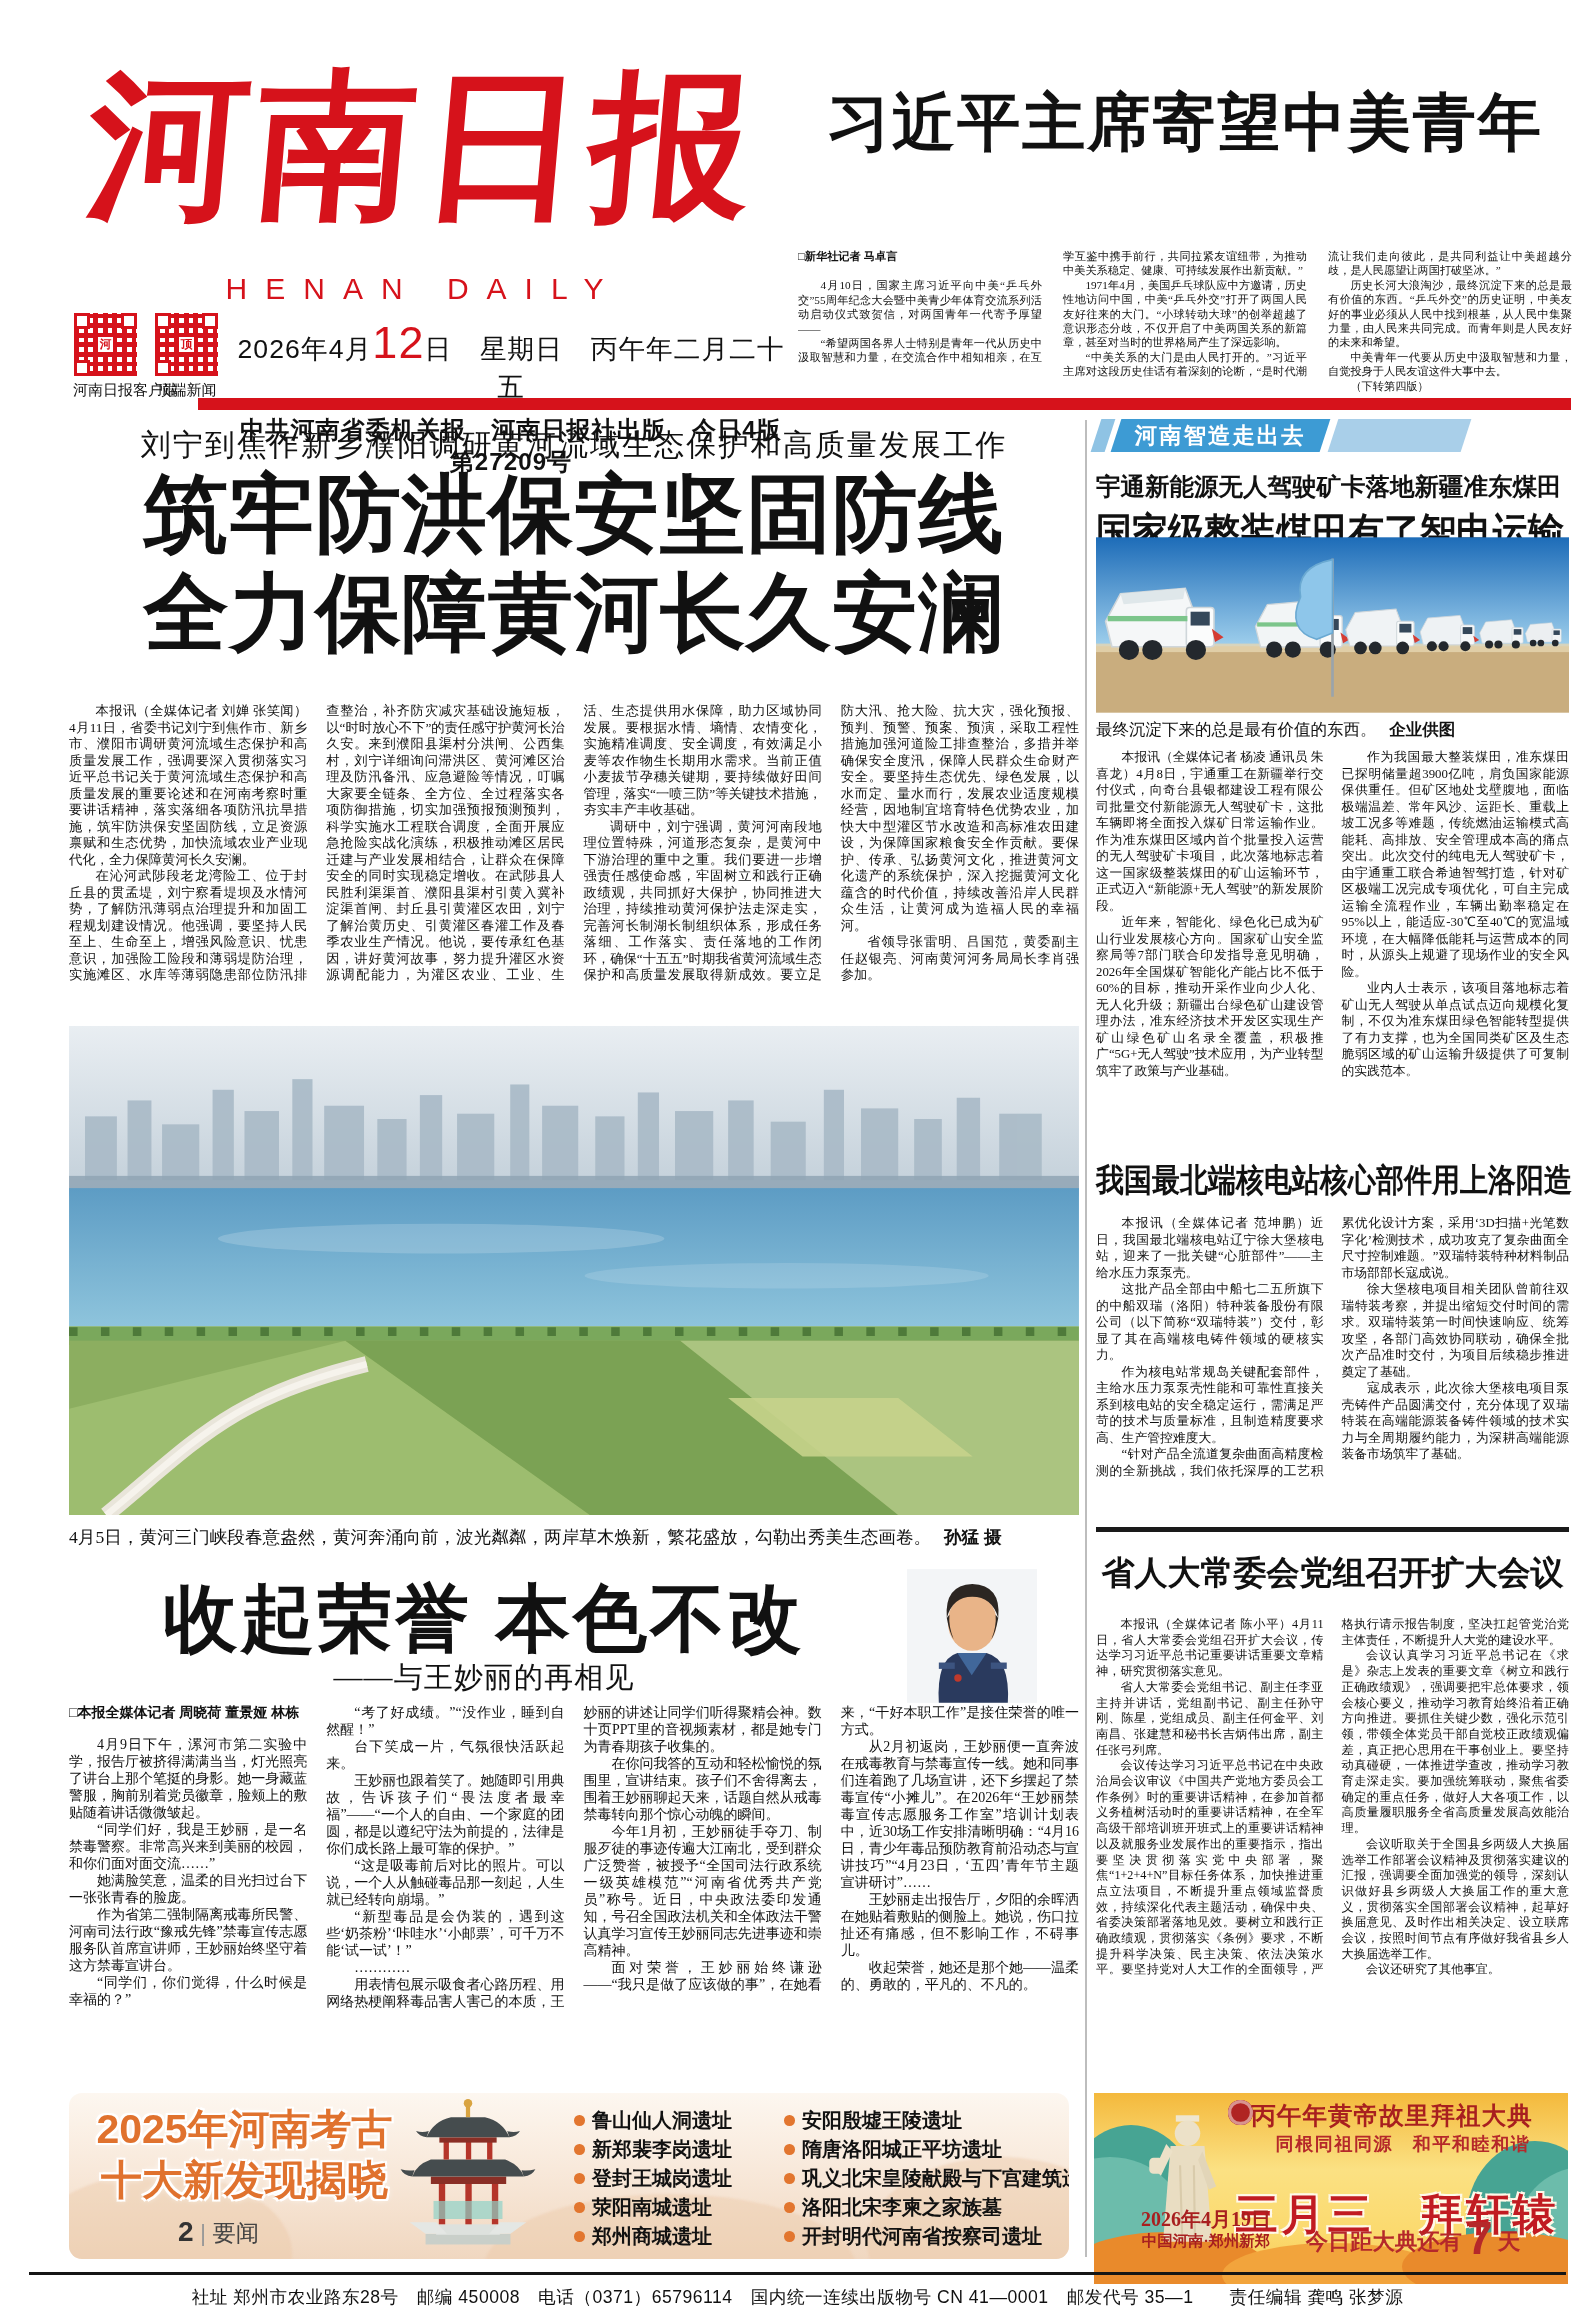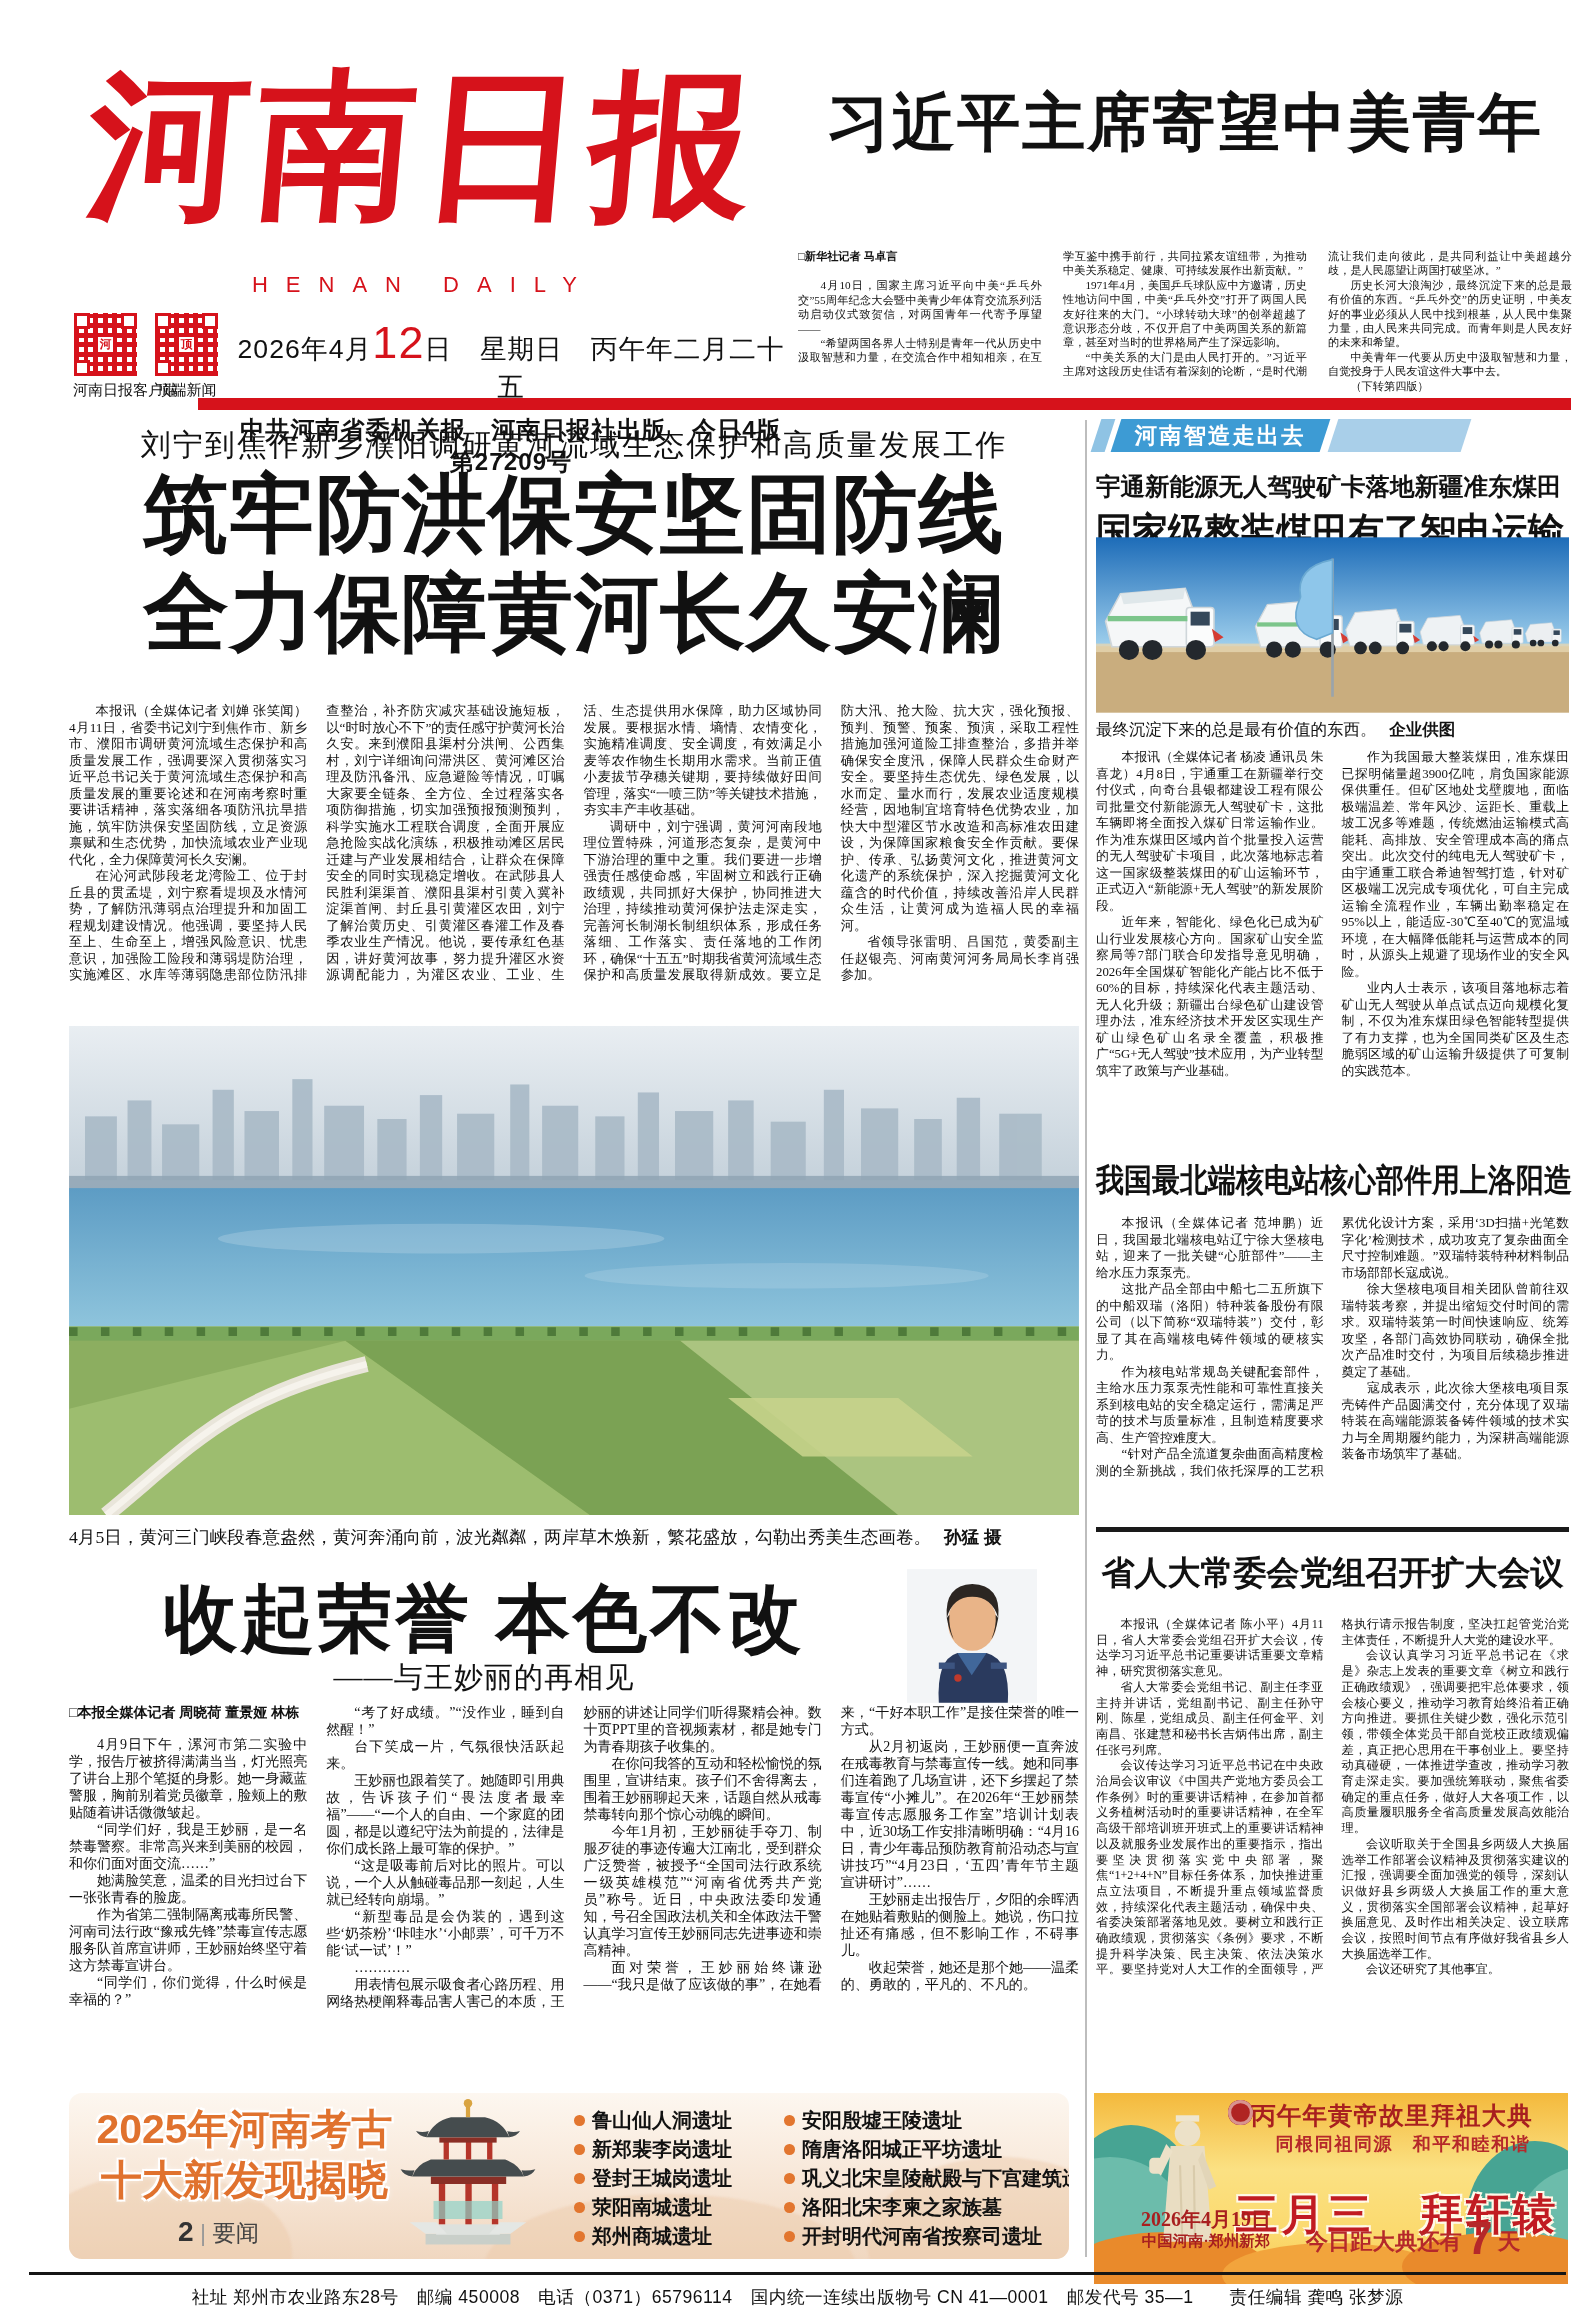--- a/index.html
+++ b/index.html
@@ -6,21 +6,21 @@
   #page{position:relative;width:1595px;height:2307px;background:#fff;color:#111;
         font-family:"Liberation Serif",serif;overflow:hidden;}
   #page *{box-sizing:border-box;}
   .abs{position:absolute;}
   .sans{font-family:"Liberation Sans",sans-serif;}
   
   #logo{left:59px;top:28px;width:729px;text-align:center;font-size:160px;line-height:234px;
         font-weight:900;color:#d6121b;font-family:"DejaVu Serif",serif;letter-spacing:7.4px;
         transform:skewX(-5deg);}
   #logo-en{left:59px;top:272px;width:729px;text-align:center;color:#d6121b;
-           font-size:22px;letter-spacing:18px;font-family:"Liberation Sans",sans-serif;}
+           font-size:30px;letter-spacing:18px;font-family:"Liberation Sans",sans-serif;}
   #qr-wrap{left:73px;top:313px;display:flex;gap:16px;}
   .qr-box{width:65px;text-align:center;}
   .qr{position:relative;width:63px;height:63px;margin:0 auto;
       background-image:repeating-linear-gradient(0deg,#d6121b 0 4.8px,transparent 4.8px 9.6px),
                        repeating-linear-gradient(90deg,#d6121b 0 4.8px,#fff 4.8px 9.6px);}
   .qr .c{position:absolute;width:16px;height:16px;border:3.7px solid #d6121b;background:#fff;}
   .qr .c1{left:0;top:0}.qr .c2{right:0;top:0}.qr .c3{left:0;bottom:0}
   .qr .mid{position:absolute;left:22px;top:22px;width:19px;height:19px;background:#fff;
            border:2.1px solid #d6121b;color:#d6121b;font-size:11.7px;line-height:15px;font-weight:bold;}
   .qr-label{font-size:15px;margin-top:5.3px;white-space:nowrap;}
@@ -361,21 +361,21 @@
         <line x1="445" y1="40" x2="445" y2="300" stroke="#9aa4ab" stroke-width="5"></line>
         <path d="M445,42 q-70,14 -60,70 q-28,62 30,80 L445,180 Z" fill="#8ec6ea" stroke="#6aa9d2" stroke-width="3"></path>
       </g>
     </svg>
   </div>
   <div class="abs" id="truck-caption">
     <span>最终沉淀下来的总是最有价值的东西。</span><span class="credit">企业供图</span>
   </div>
   <div class="abs" id="truck-cols">
       <p class="para">本报讯（全媒体记者 杨凌 通讯员 朱喜龙）4月8日，宇通重工在新疆举行交付仪式，向奇台县银都建设工程有限公司批量交付新能源无人驾驶矿卡，这批车辆即将全面投入煤矿日常运输作业。作为准东煤田区域内首个批量投入运营的无人驾驶矿卡项目，此次落地标志着这一国家级整装煤田的矿山运输环节，正式迈入“新能源+无人驾驶”的新发展阶段。</p>
-      <p class="para">近年来，智能化、绿色化已成为矿山行业发展核心方向。国家矿山安全监察局等7部门联合印发指导意见明确，2026年全国煤矿智能化产能占比不低于60%的目标，持续深化代表主题活动、无人化升级；新疆出台绿色矿山建设管理办法，准东经济技术开发区实现生产矿山绿色矿山名录全覆盖，积极推广“5G+无人驾驶”技术应用，为产业转型筑牢了政策与产业基础。</p>
+      <p class="para">近年来，智能化、绿色化已成为矿山行业发展核心方向。国家矿山安全监察局等7部门联合印发指导意见明确，2026年全国煤矿智能化产能占比不低于60%的目标，推动开采作业向少人化、无人化升级；新疆出台绿色矿山建设管理办法，准东经济技术开发区实现生产矿山绿色矿山名录全覆盖，积极推广“5G+无人驾驶”技术应用，为产业转型筑牢了政策与产业基础。</p>
       <p class="para">作为我国最大整装煤田，准东煤田已探明储量超3900亿吨，肩负国家能源保供重任。但矿区地处戈壁腹地，面临极端温差、常年风沙、运距长、重载上坡工况多等难题，传统燃油运输模式高能耗、高排放、安全管理成本高的痛点突出。此次交付的纯电无人驾驶矿卡，由宇通重工联合希迪智驾打造，针对矿区极端工况完成专项优化，可自主完成运输全流程作业，车辆出勤率稳定在95%以上，能适应-30℃至40℃的宽温域环境，在大幅降低能耗与运营成本的同时，从源头上规避了现场作业的安全风险。</p>
       <p class="para">业内人士表示，该项目落地标志着矿山无人驾驶从单点试点迈向规模化复制，不仅为准东煤田绿色智能转型提供了有力支撑，也为全国同类矿区及生态脆弱区域的矿山运输升级提供了可复制的实践范本。</p>
     </div>
 
   <div class="abs" id="nuclear-headline">我国最北端核电站核心部件用上洛阳造</div>
   <div class="abs" id="nuclear-cols">
       <p class="para">本报讯（全媒体记者 范坤鹏）近日，我国最北端核电站辽宁徐大堡核电站，迎来了一批关键“心脏部件”——主给水压力泵泵壳。</p>
       <p class="para">这批产品全部由中船七二五所旗下的中船双瑞（洛阳）特种装备股份有限公司（以下简称“双瑞特装”）交付，彰显了其在高端核电铸件领域的硬核实力。</p>
       <p class="para">作为核电站常规岛关键配套部件，主给水压力泵泵壳性能和可靠性直接关系到核电站的安全稳定运行，需满足严苛的技术与质量标准，且制造精度要求高、生产管控难度大。</p>
       <p class="para">“针对产品全流道复杂曲面高精度检测的全新挑战，我们依托深厚的工艺积累优化设计方案，采用‘3D扫描+光笔数字化’检测技术，成功攻克了复杂曲面全尺寸控制难题。”双瑞特装特种材料制品市场部部长寇成说。</p>

